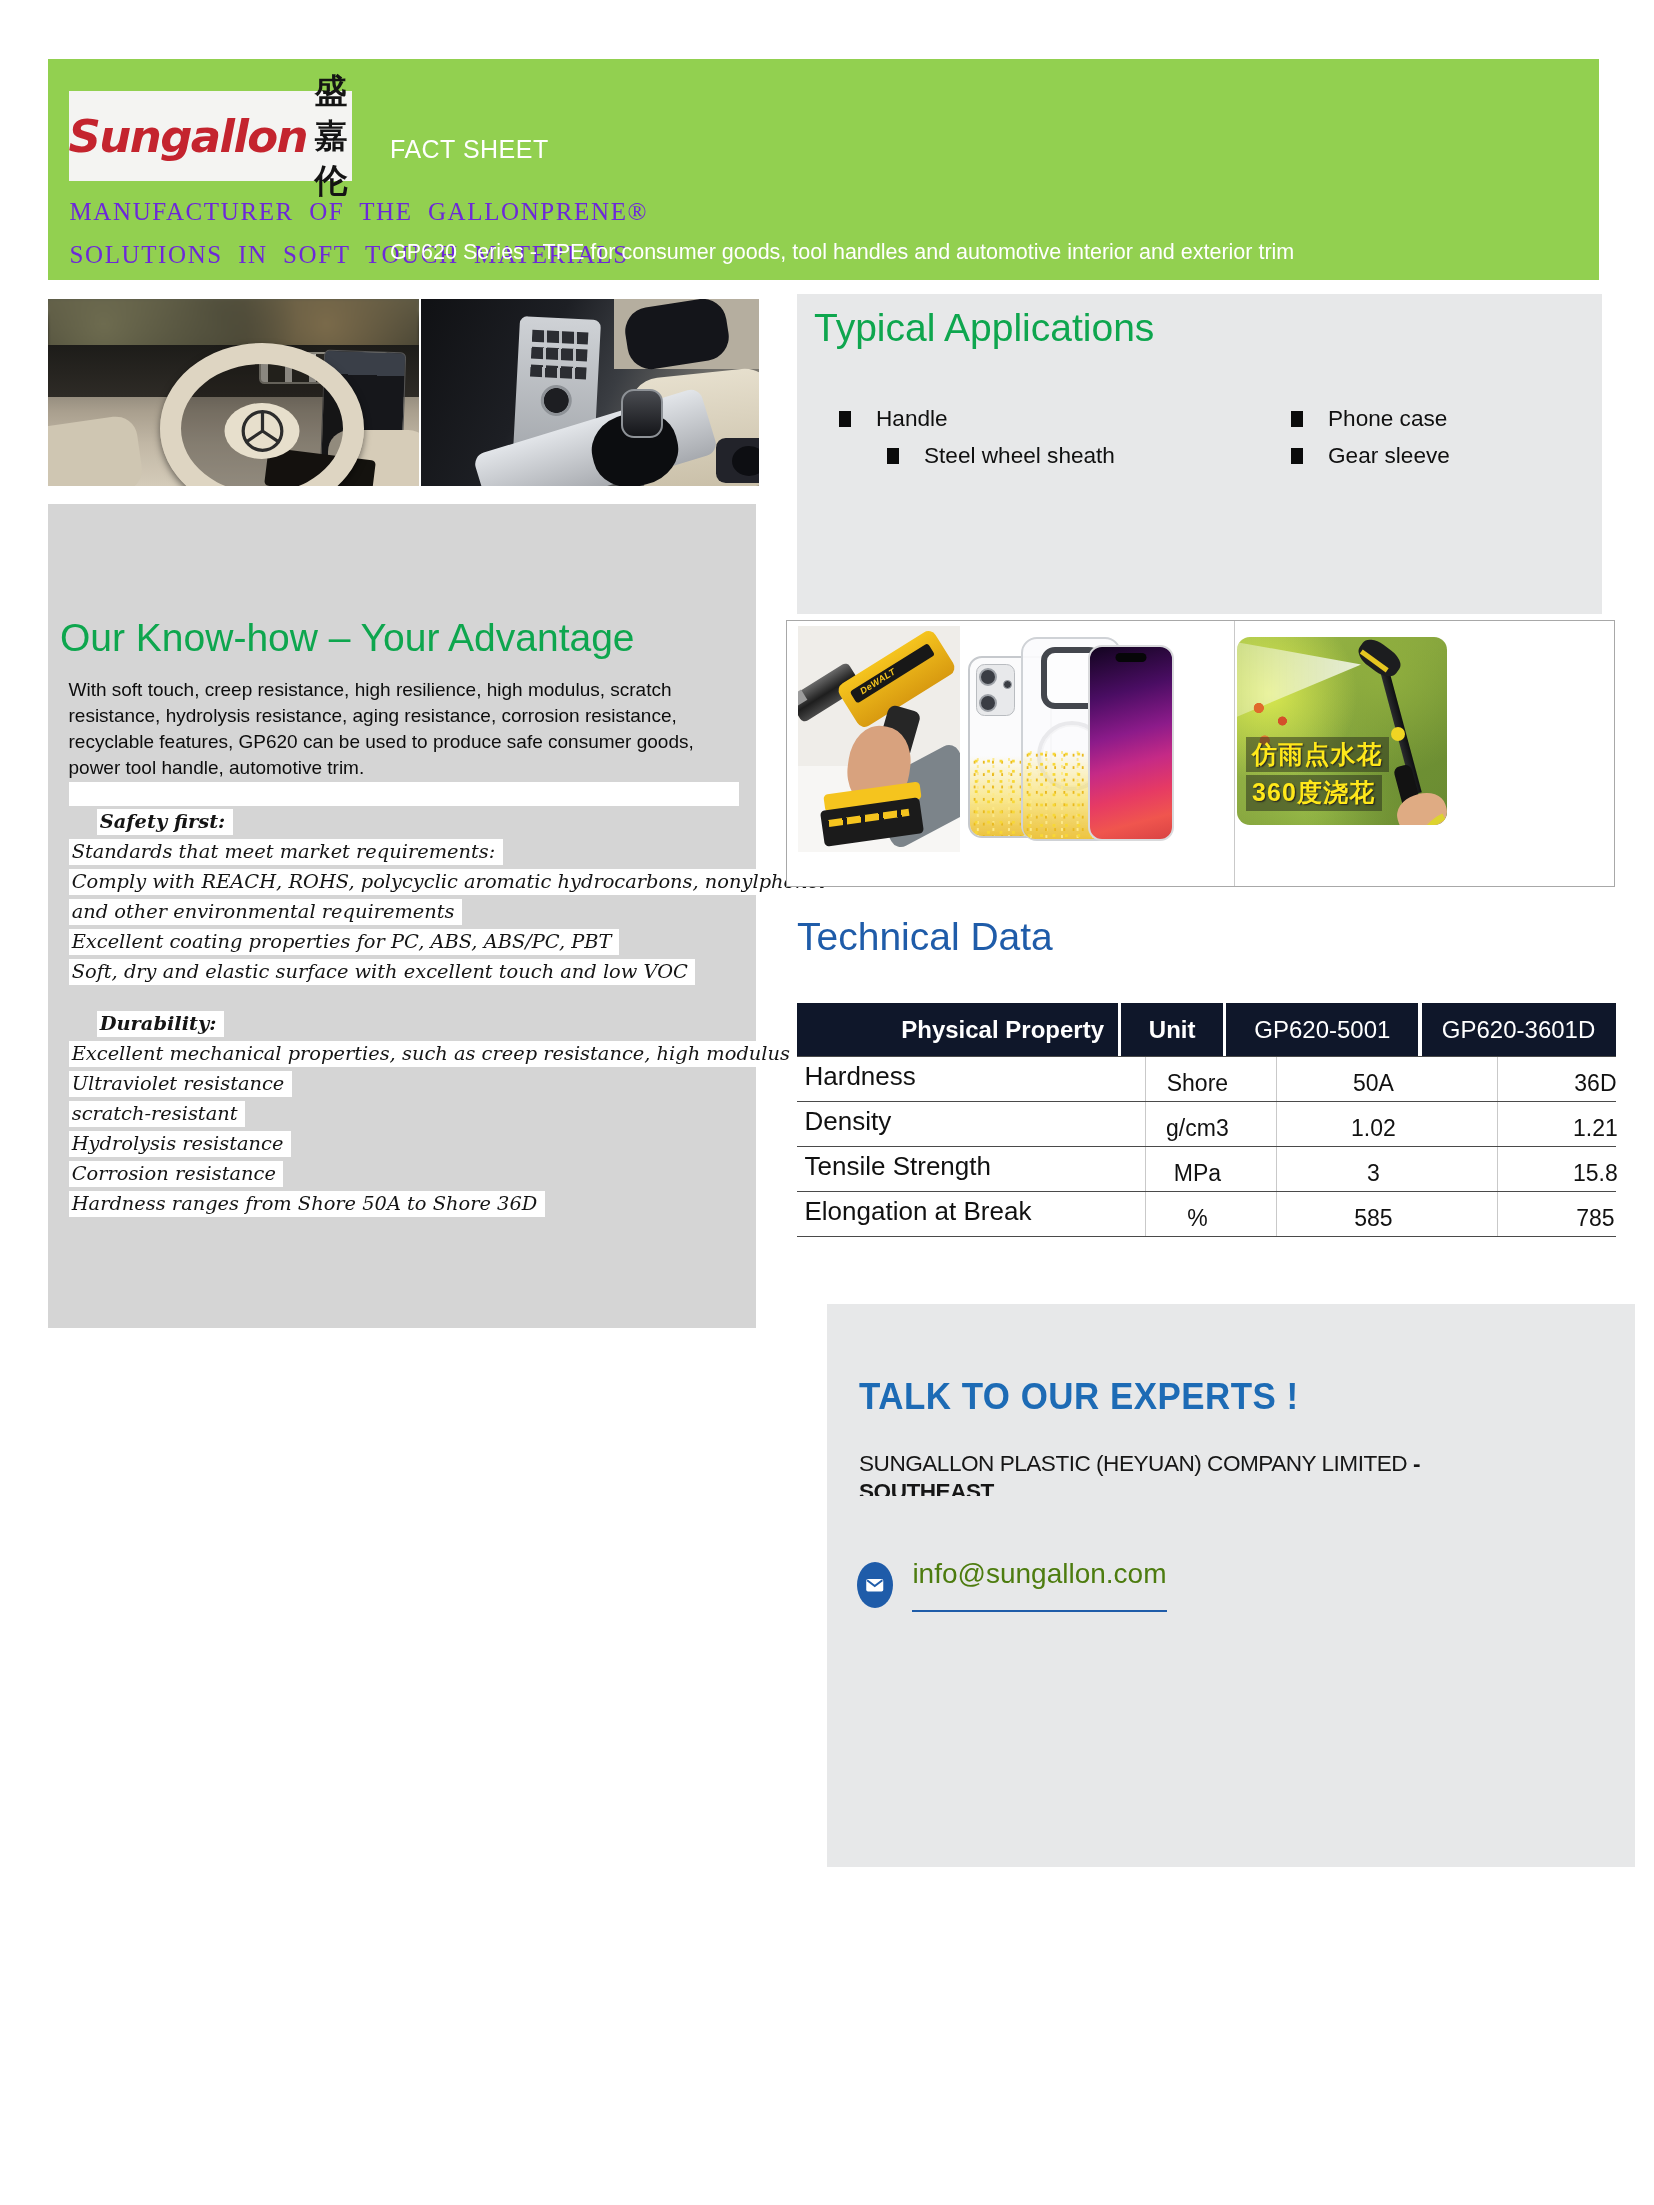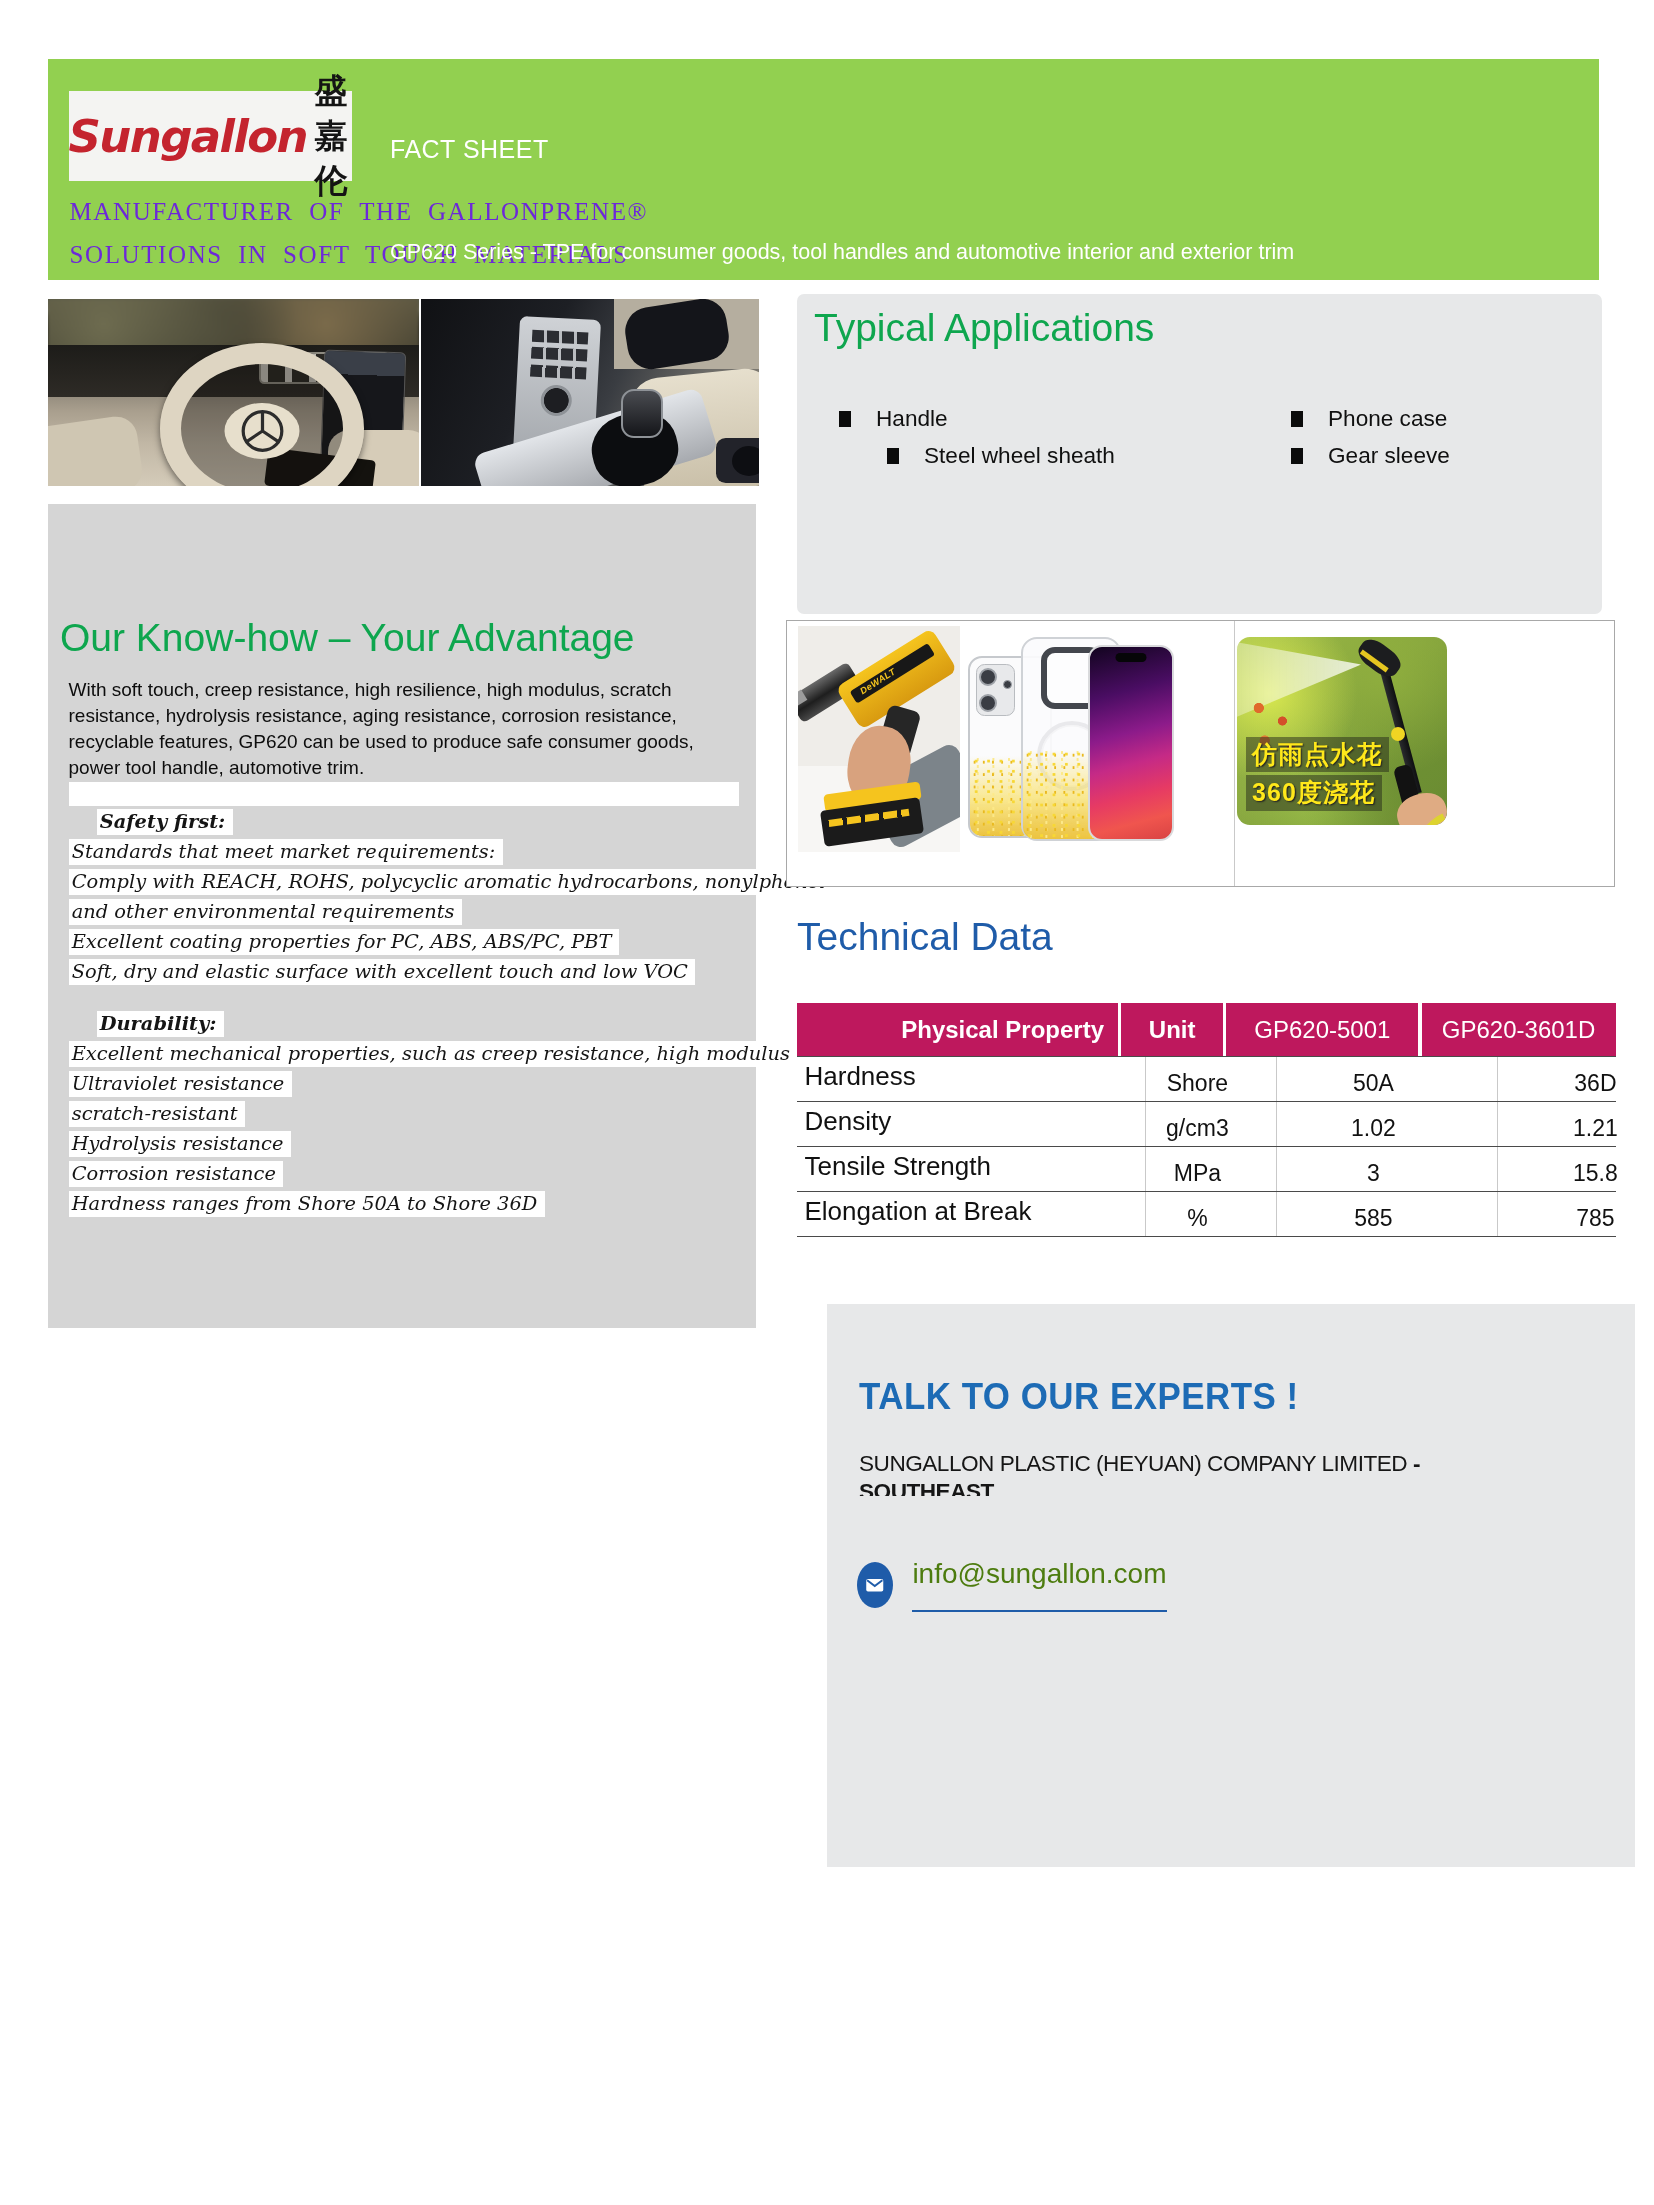--- a/index.html
+++ b/index.html
@@ -55,21 +55,21 @@
     background:radial-gradient(circle,#1d1e22 55%,#8e9297 58%);}
   .c2-trim{position:absolute;left:56px;top:121px;width:237px;height:68px;border-radius:12px;
     background:linear-gradient(#e2e5e9,#a7aaaf);transform:rotate(-17deg);}
   .c2-boot{position:absolute;left:171px;top:114px;width:86px;height:73px;border-radius:46%;
     background:#0c0d10;transform:rotate(-14deg);}
   .c2-knob{position:absolute;left:200px;top:90px;width:38px;height:45px;border-radius:13px;
     background:linear-gradient(#4a4c51,#141519);border:2.2px solid #8e9297;}
   .c2-cup{position:absolute;left:295px;top:139px;width:65px;height:45px;border-radius:9.7px;background:#22232a;}
   .c2-cup i{display:block;margin:7.5px auto;width:34px;height:30px;border-radius:50%;background:#0d0e12;}
   
-  .apps-box{position:absolute;left:797px;top:294px;width:805px;height:320px;background:#e7e8e9;border-radius:7px;}
+  .apps-box{position:absolute;left:797px;top:294px;width:805px;height:320px;background:#e7e8e9;}
   .green-h{font-size:39px;font-weight:400;color:#0ea64e;margin:0;}
   .apps-box .green-h{position:absolute;left:17px;top:12px;}
   .bullet-item{position:absolute;display:flex;align-items:center;gap:25px;font-size:22.6px;color:#101010;}
   .sq{width:12px;height:16px;background:#0b0b0b;flex:0 0 auto;}
   
   .knowhow-box{position:absolute;left:48px;top:504px;width:708px;height:824px;background:#d5d5d5;}
   .knowhow-box .green-h{position:absolute;left:12px;top:112px;}
   .kh-intro{position:absolute;left:20.5px;top:173px;width:662px;font-size:19px;line-height:26px;color:#0d0d0d;margin:0;}
   .hl-strip{position:absolute;left:20.5px;top:278px;width:670px;height:24px;background:#ffffff;}
   .hand-block{position:absolute;left:20.5px;top:305px;}
@@ -156,21 +156,21 @@
       radial-gradient(circle at 30% 70%,#e07a35 4.8px,transparent 5.4px),
       radial-gradient(circle at 75% 80%,#c6492b 3.8px,transparent 4.3px);}
   .s-caption{position:absolute;left:8.6px;top:100px;display:flex;flex-direction:column;gap:3.2px;}
   .s-caption span{display:inline-block;align-self:flex-start;background:rgba(35,40,25,.5);
     color:#ffe81a;font-weight:bold;font-size:25px;padding:1.1px 6.5px;letter-spacing:1.1px;
     text-shadow:1.1px 1.1px 1.6px #222;white-space:nowrap;}
   
   .tech-title{position:absolute;left:797px;top:915px;font-size:39px;font-weight:400;color:#1f5ca9;margin:0;}
   .tbl{position:absolute;left:797px;top:1003px;width:819px;}
   .tbl-row{display:grid;grid-template-columns:321px 102px 192px 194px;column-gap:3.2px;}
-  .tbl-head .cell{background:#be185d;color:#fff;height:53px;display:flex;align-items:center;font-size:24px;}
+  .tbl-head .cell{background:#0f172a;color:#fff;height:53px;display:flex;align-items:center;font-size:24px;}
   .tbl-head .c-prop{justify-content:flex-end;padding-right:14px;font-weight:bold;}
   .tbl-head .c-unit{justify-content:center;font-weight:bold;}
   .tbl-head .c-val{justify-content:center;font-weight:400;}
   .tbl-body{border-top:1.1px solid #4a4a4a;}
   .tbl-body .tbl-row{border-bottom:1.1px solid #4a4a4a;height:44px;gap:29px;}
   .tbl-body .cell{height:44px;box-sizing:border-box;}
   .tbl-body .c-prop{font-size:26px;padding:4.3px 0 0 7.5px;}
   .tbl-body .c-unit,.tbl-body .c-val{display:flex;align-items:center;justify-content:center;
     padding-top:8.6px;font-size:23px;border-left:1.1px solid #c9c9c9;margin-left:-2.2px;}
   

